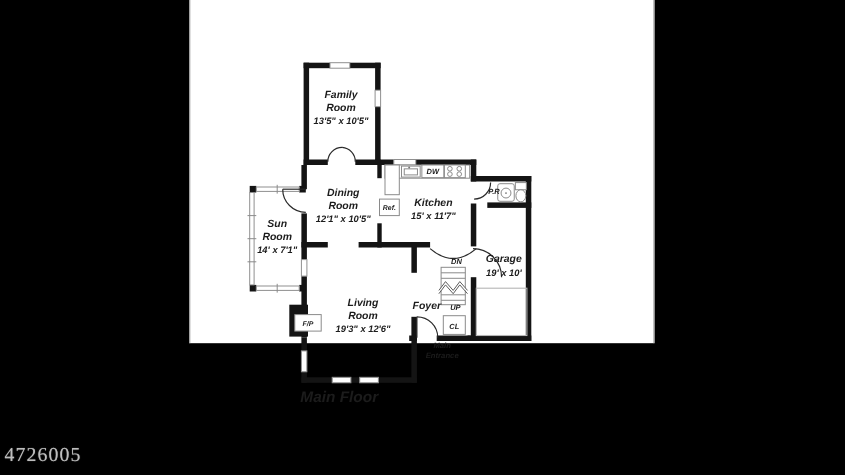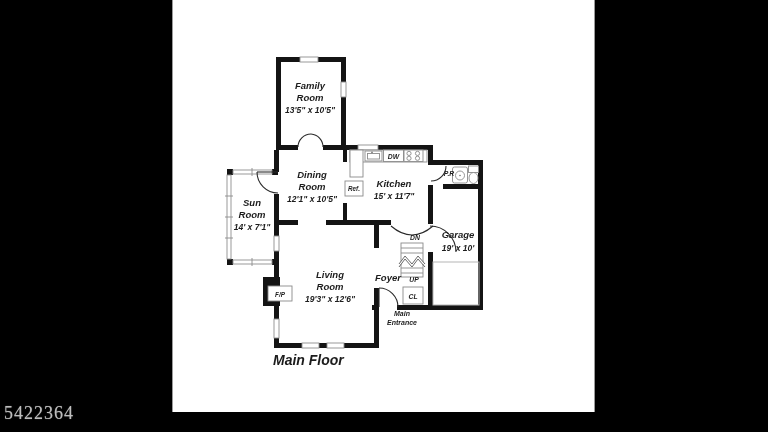--- a/index.html
+++ b/index.html
@@ -1,18 +1,18 @@
 <!DOCTYPE html>
 <html><head>
 <meta charset="utf-8">
 <style>
   html,body{margin:0;padding:0;background:#000;}
   .stage{position:relative;width:768px;height:432px;background:#000;overflow:hidden;
          font-family:"Liberation Sans",sans-serif;}
-  .panel{position:absolute;left:172px;top:0;width:423px;height:412px;background:#fff;
+  .panel{position:absolute;left:172px;top:0;width:423px;height:312px;background:#fff;
          border-left:1px solid #9a9a9a;border-right:1px solid #9a9a9a;box-sizing:border-box;}
   .panel svg{position:absolute;left:0;top:0;}
   .watermark{position:absolute;left:4px;top:403px;color:#bdbdbd;
              font-family:"Liberation Serif",serif;font-size:18px;letter-spacing:1px;
              text-shadow:0 0 1px #777;}
   
   .wall{fill:#141414;stroke:none;}
   .win{fill:#ffffff;stroke:#8f8f8f;stroke-width:0.9;}
   .thin{fill:#ffffff;stroke:#8a8a8a;stroke-width:0.9;}
   .thin2{fill:none;stroke:#8a8a8a;stroke-width:0.9;}
@@ -197,14 +197,14 @@
         <text class="small-label" x="413" y="282">UP</text>
         <text class="small-label" x="412" y="299">CL</text>
         <text class="ent-label" x="401" y="316">Main</text>
         <text class="ent-label" x="401" y="325">Entrance</text>
       </g>
 
       <text class="floor-title" x="272" y="365">Main Floor</text>
     </svg>
   </div>
 
-  <div class="watermark">5422364</div>
+  <div class="watermark">4726005</div>
 </div>
 
 </body></html>

